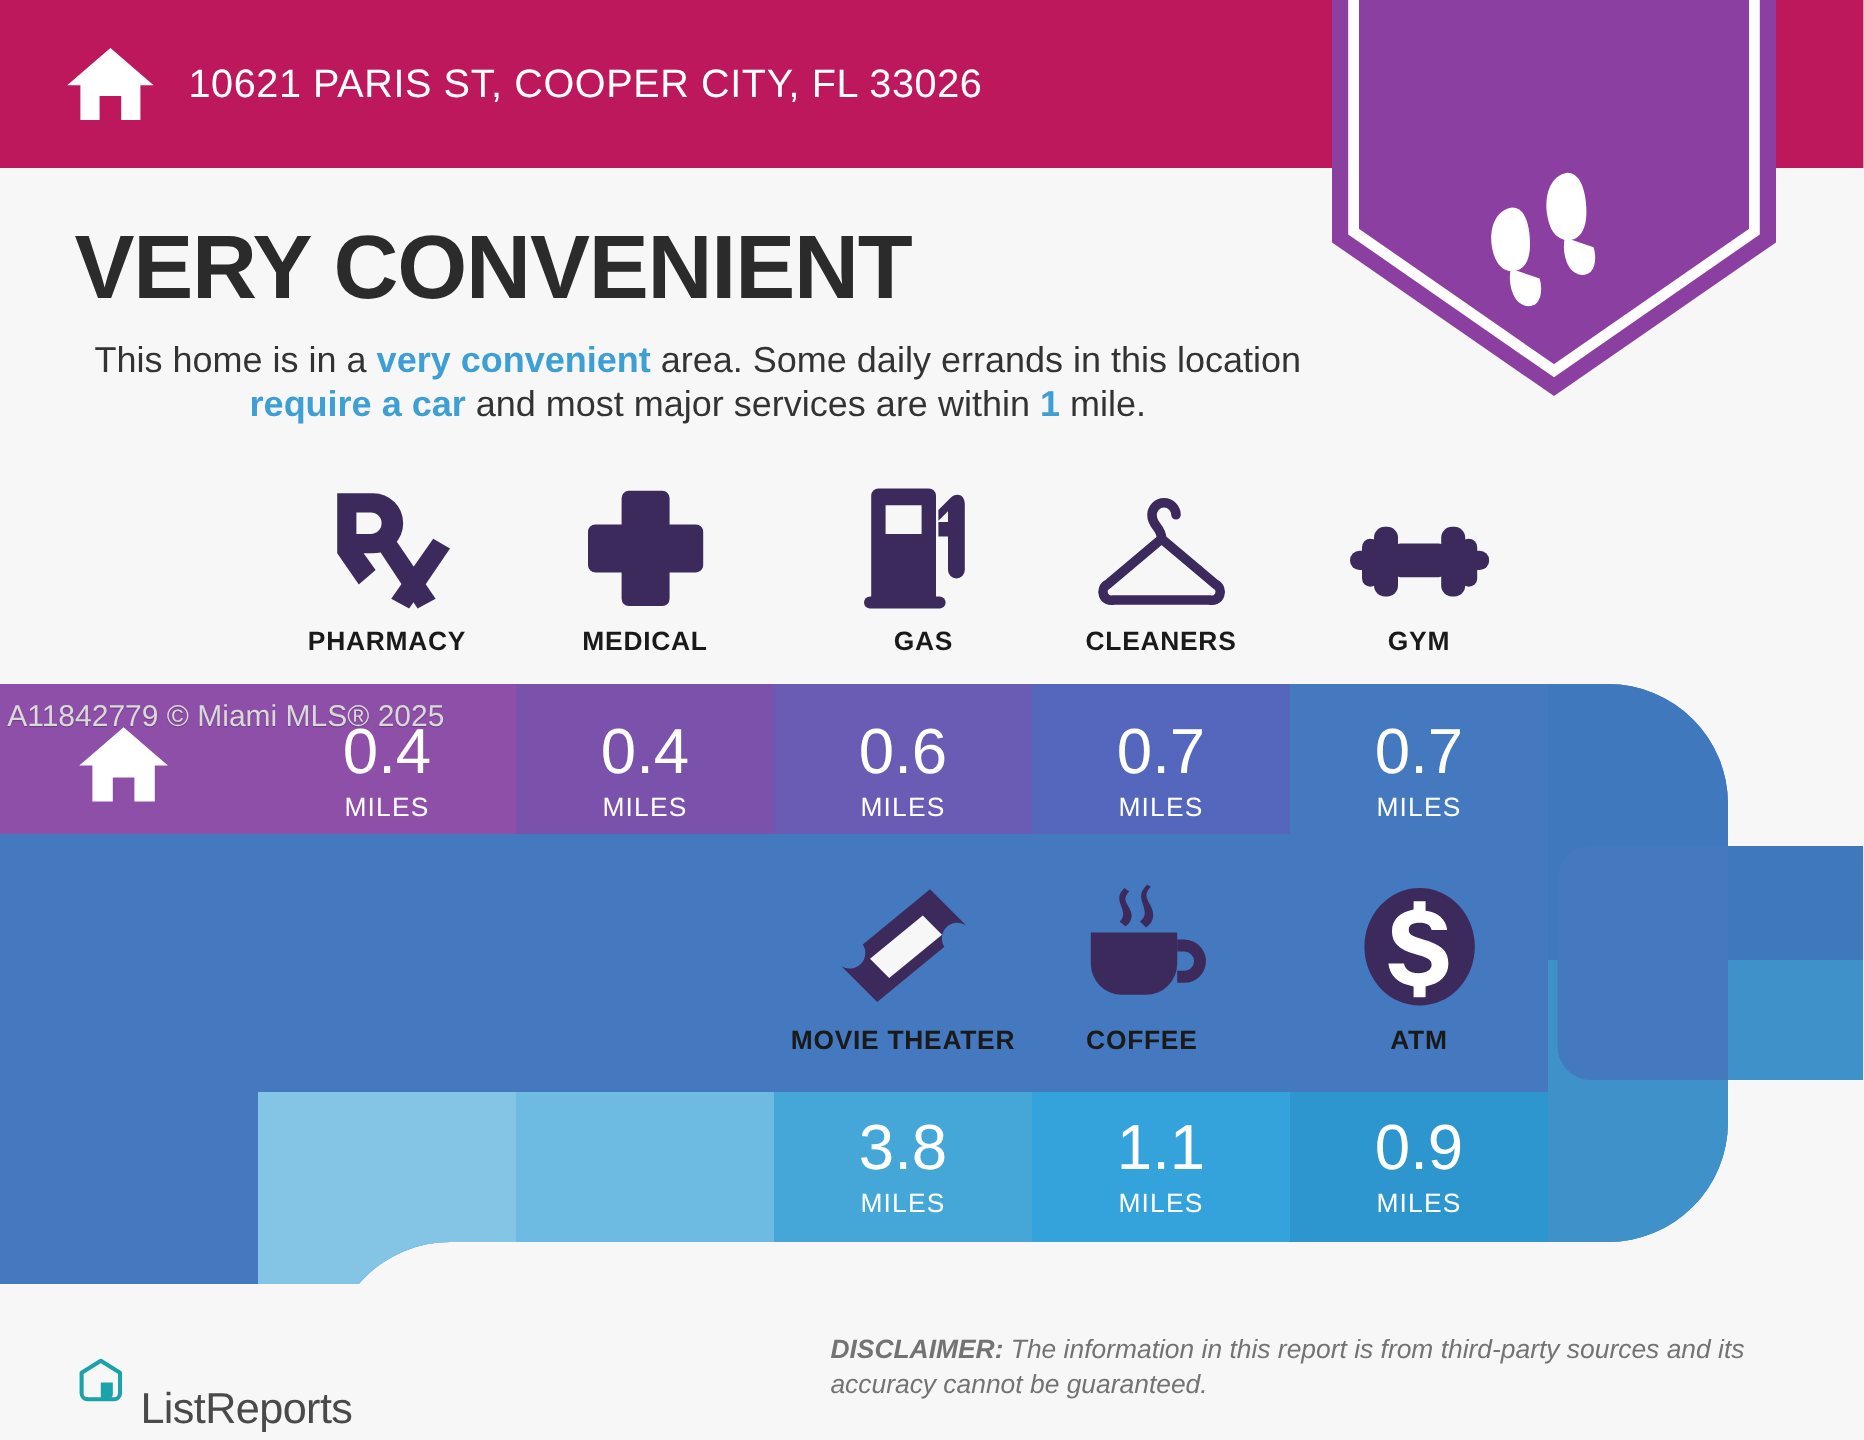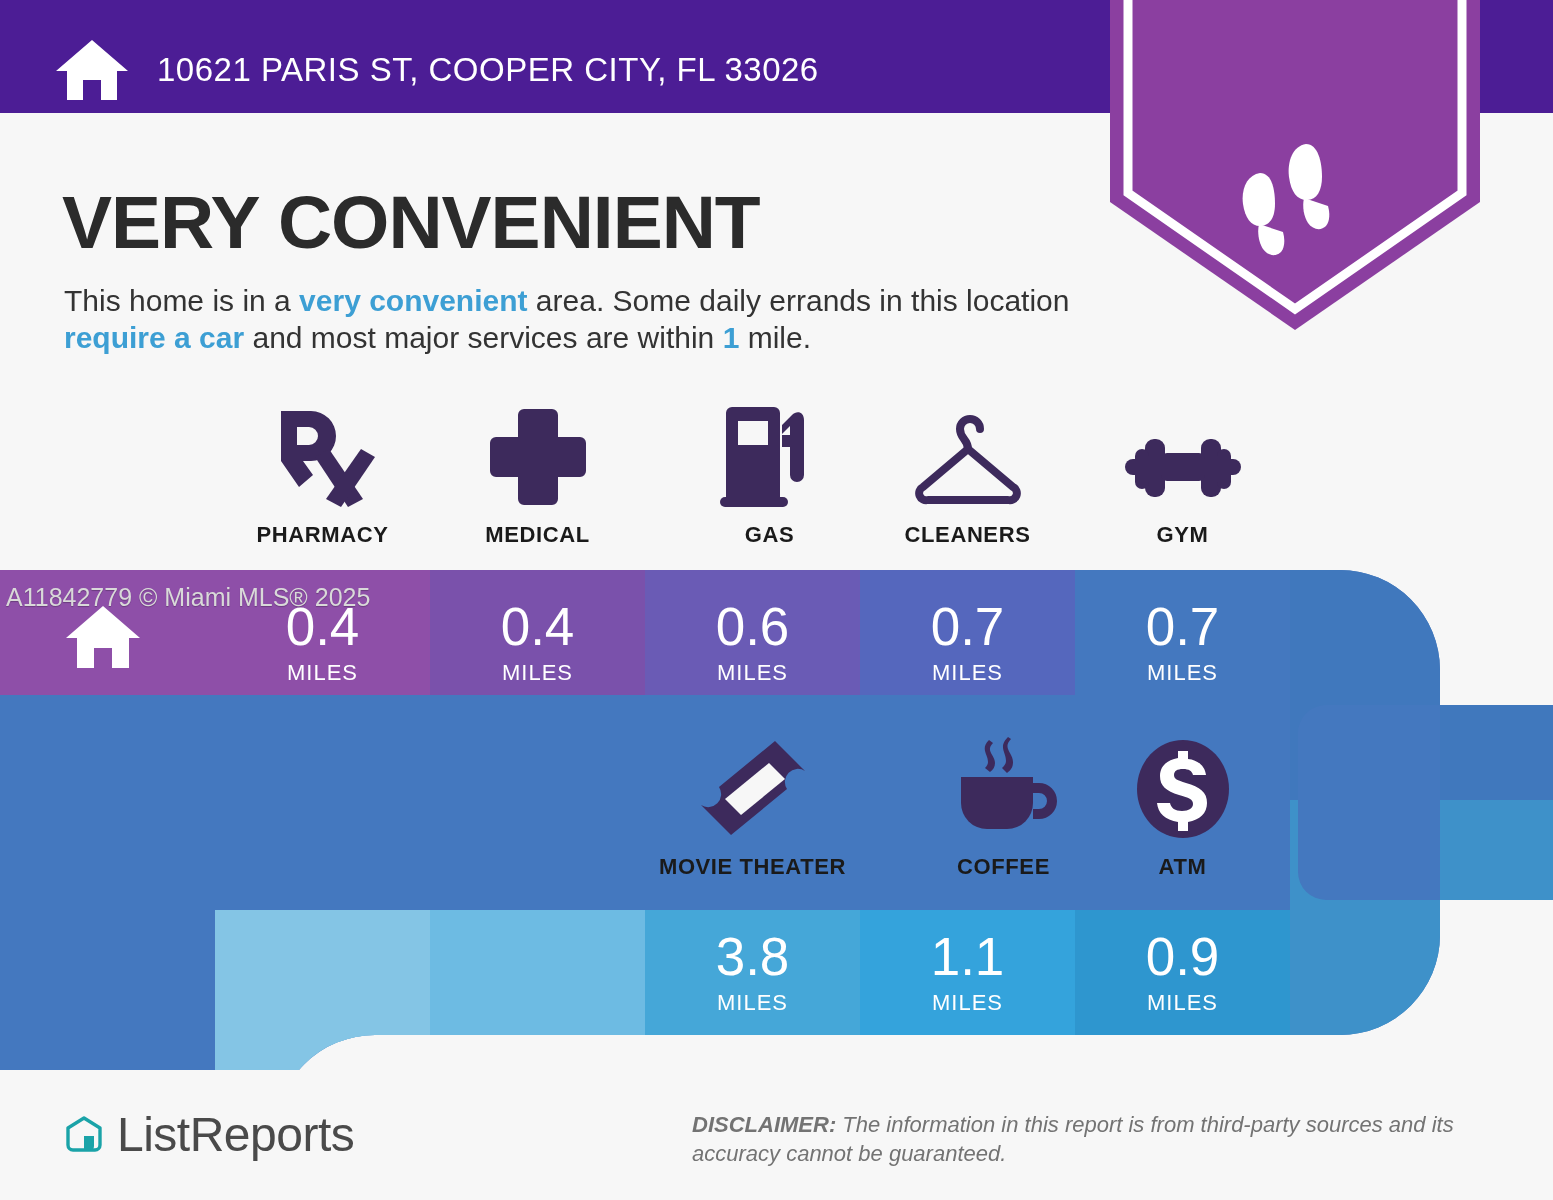--- a/index.html
+++ b/index.html
@@ -6,22 +6,22 @@
   body{
     width:1553px;height:1200px;position:relative;overflow:hidden;
     background:#f7f7f7;
     font-family:"Liberation Sans","DejaVu Sans",sans-serif;
     -webkit-font-smoothing:antialiased;
   }
   #root{position:absolute;inset:0;}
 
   
   .header{
-    position:absolute;left:0;top:0;width:1553px;height:113px;
-    background:#4c1d95;
+    position:absolute;left:0;top:0;width:1553px;height:140px;
+    background:#be185d;
   }
   .header-inner{
     position:absolute;left:55px;top:0;height:140px;
     display:flex;align-items:center;gap:28px;
   }
   .home-ico{width:74px;height:64px;display:block;flex:none;}
   .addr{
     color:#ffffff;font-size:33px;letter-spacing:.5px;font-weight:400;
     white-space:nowrap;
   }
@@ -39,21 +39,21 @@
   }
 
   
   .headline{
     position:absolute;left:62px;top:185px;
     font-size:75px;font-weight:bold;color:#2b2b2b;letter-spacing:-1px;
     line-height:1;white-space:nowrap;
   }
   .subtext{
     position:absolute;left:64px;top:283px;width:1035px;
-    font-size:30px;line-height:1.22;color:#333333;
+    font-size:30px;line-height:1.22;color:#333333;text-align:center;
   }
   .hl{color:#3d9fd4;font-weight:bold;}
   .hl-n{color:#3d9fd4;font-weight:bold;}
 
   
   .ribbon{position:absolute;left:0;top:560px;width:1553px;height:510px;}
   .ribbon svg{display:block;}
 
   
   .icon-row{position:absolute;left:0;width:1553px;height:0;}
@@ -86,21 +86,21 @@
     text-shadow:0 1px 1px rgba(0,0,0,.25);
     z-index:9;
   }
 
   
   .logo{
     position:absolute;left:63px;top:1107px;
     display:flex;align-items:center;gap:12px;z-index:8;
   }
   .logo svg{display:block;}
-  .logo-text{font-size:48px;color:#4a4a4a;letter-spacing:-.5px;}
+  .logo-text{font-size:36px;color:#4a4a4a;letter-spacing:-.5px;margin-top:46px;}
   .disclaimer{
     position:absolute;left:692px;top:1110px;width:810px;
     font-size:22px;line-height:1.32;color:#737373;font-style:italic;
   }
   .disclaimer b{font-weight:bold;}
 </style>
 </head>
 <body>
 
 <div id="root">
@@ -284,21 +284,21 @@
         <span class="icon-glyph">
           <svg width="116" height="104" viewBox="0 0 116 104">
             <g fill="#3d2a5c">
               <path d="M80 4 l30 30 a13 13 0 0 0 -18 18 l-56 46 -30 -30 a13 13 0 0 0 18 -18 Z"></path>
             </g>
             <path fill="#f7f7f7" d="M74 26 l16 16 -44 36 -16 -16 Z"></path>
           </svg>
         </span>
         <span class="icon-label">MOVIE THEATER</span>
       </div>
-      <div class="icon-cell" style="left: 896px; top: -140px; height: 140px; justify-content: flex-end;">
+      <div class="icon-cell" style="left: 844px; top: -140px; height: 140px; justify-content: flex-end;">
         <span class="icon-glyph">
           <svg width="110" height="104" viewBox="0 0 110 104">
             <g fill="#3d2a5c">
               <path d="M12 40 h72 v26 a26 26 0 0 1 -26 26 h-20 a26 26 0 0 1 -26 -26 Z"></path>
               <path d="M84 46 h6 a18 18 0 0 1 0 36 h-6 v-10 h6 a8 8 0 0 0 0 -16 h-6 Z"></path>
               <path d="M44 6 c-8 8 2 12 2 20 c0 4 -2 7 -5 9 l-5 -4 c2 -2 3 -4 3 -6 c0 -8 -8 -13 1 -22 Z"></path>
               <path d="M62 2 c-9 9 2 14 2 23 c0 5 -2 8 -6 11 l-5 -5 c2 -2 4 -4 4 -7 c0 -9 -8 -14 2 -24 Z"></path>
             </g>
           </svg>
         </span>

